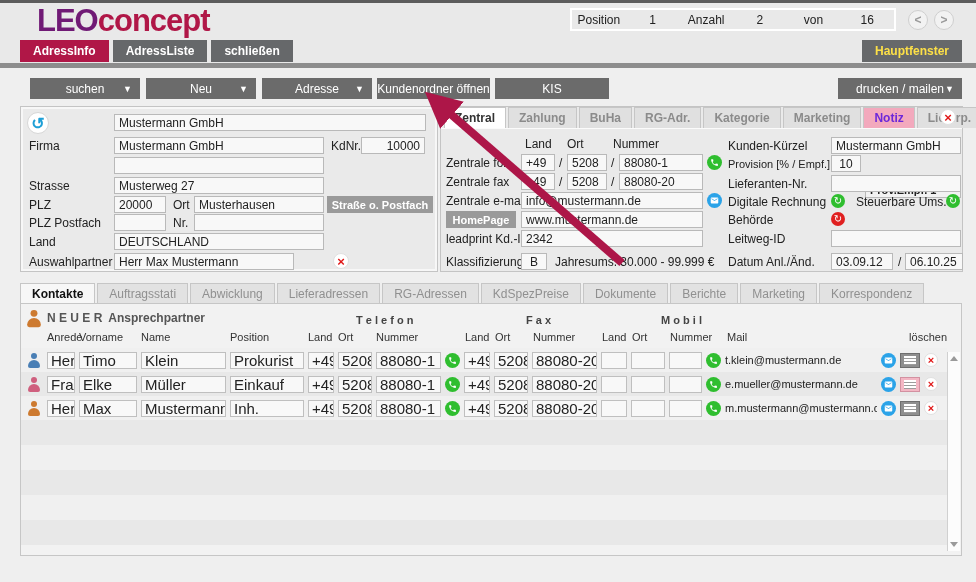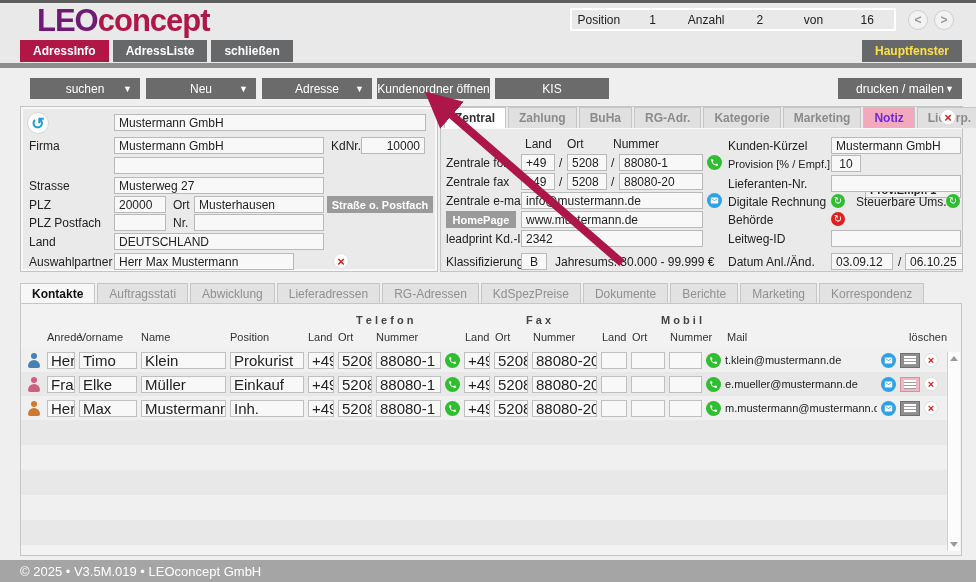--- a/index.html
+++ b/index.html
@@ -265,20 +265,25 @@
     <div class="ctab">Lieferadressen</div>
     <div class="ctab">RG-Adressen</div>
     <div class="ctab">KdSpezPreise</div>
     <div class="ctab">Dokumente</div>
     <div class="ctab">Berichte</div>
     <div class="ctab">Marketing</div>
     <div class="ctab">Korrespondenz</div>
   </div>
 
   <div class="cpanel">
+    <div class="newrow">
+      <span class="person big p-orange"></span>
+      <span>N E U E R</span>
+      <span>Ansprechpartner</span>
+    </div>
     <div class="grp" style="left:335px;">T e l e f o n</div>
     <div class="grp" style="left:505px;">F a x</div>
     <div class="grp" style="left:640px;">M o b i l</div>
 
     <div class="chead">
       <span class="w-icon hslot"></span>
       <span class="w-anrede hslot">Anrede</span>
       <span class="w-vn hslot">Vorname</span>
       <span class="w-nm hslot">Name</span>
       <span class="w-pos hslot">Position</span>
@@ -420,23 +425,20 @@
     <div class="scrollbar">
       <div class="sarr up">
           <span class="tri-up"></span>
         </div>
       <div class="sarr down">
           <span class="tri-down"></span>
         </div>
     </div>
   </div>
 
-  <div class="footer">
-    <span>© 2025 • V3.5M.019 • LEOconcept GmbH</span>
-  </div>
 
   <svg class="annotation" width="976" height="582">
     <defs>
       <marker id="ah" markerWidth="4.5" markerHeight="4.5" refX="1" refY="2.25" orient="auto">
         <path d="M0,0 L4.5,2.25 L0,4.5 z" fill="#ad1648"></path>
       </marker>
     </defs>
     <line x1="622" y1="263" x2="446" y2="110" stroke="#ad1648" stroke-width="8" marker-end="url(#ah)"></line>
   </svg>
 </div>

